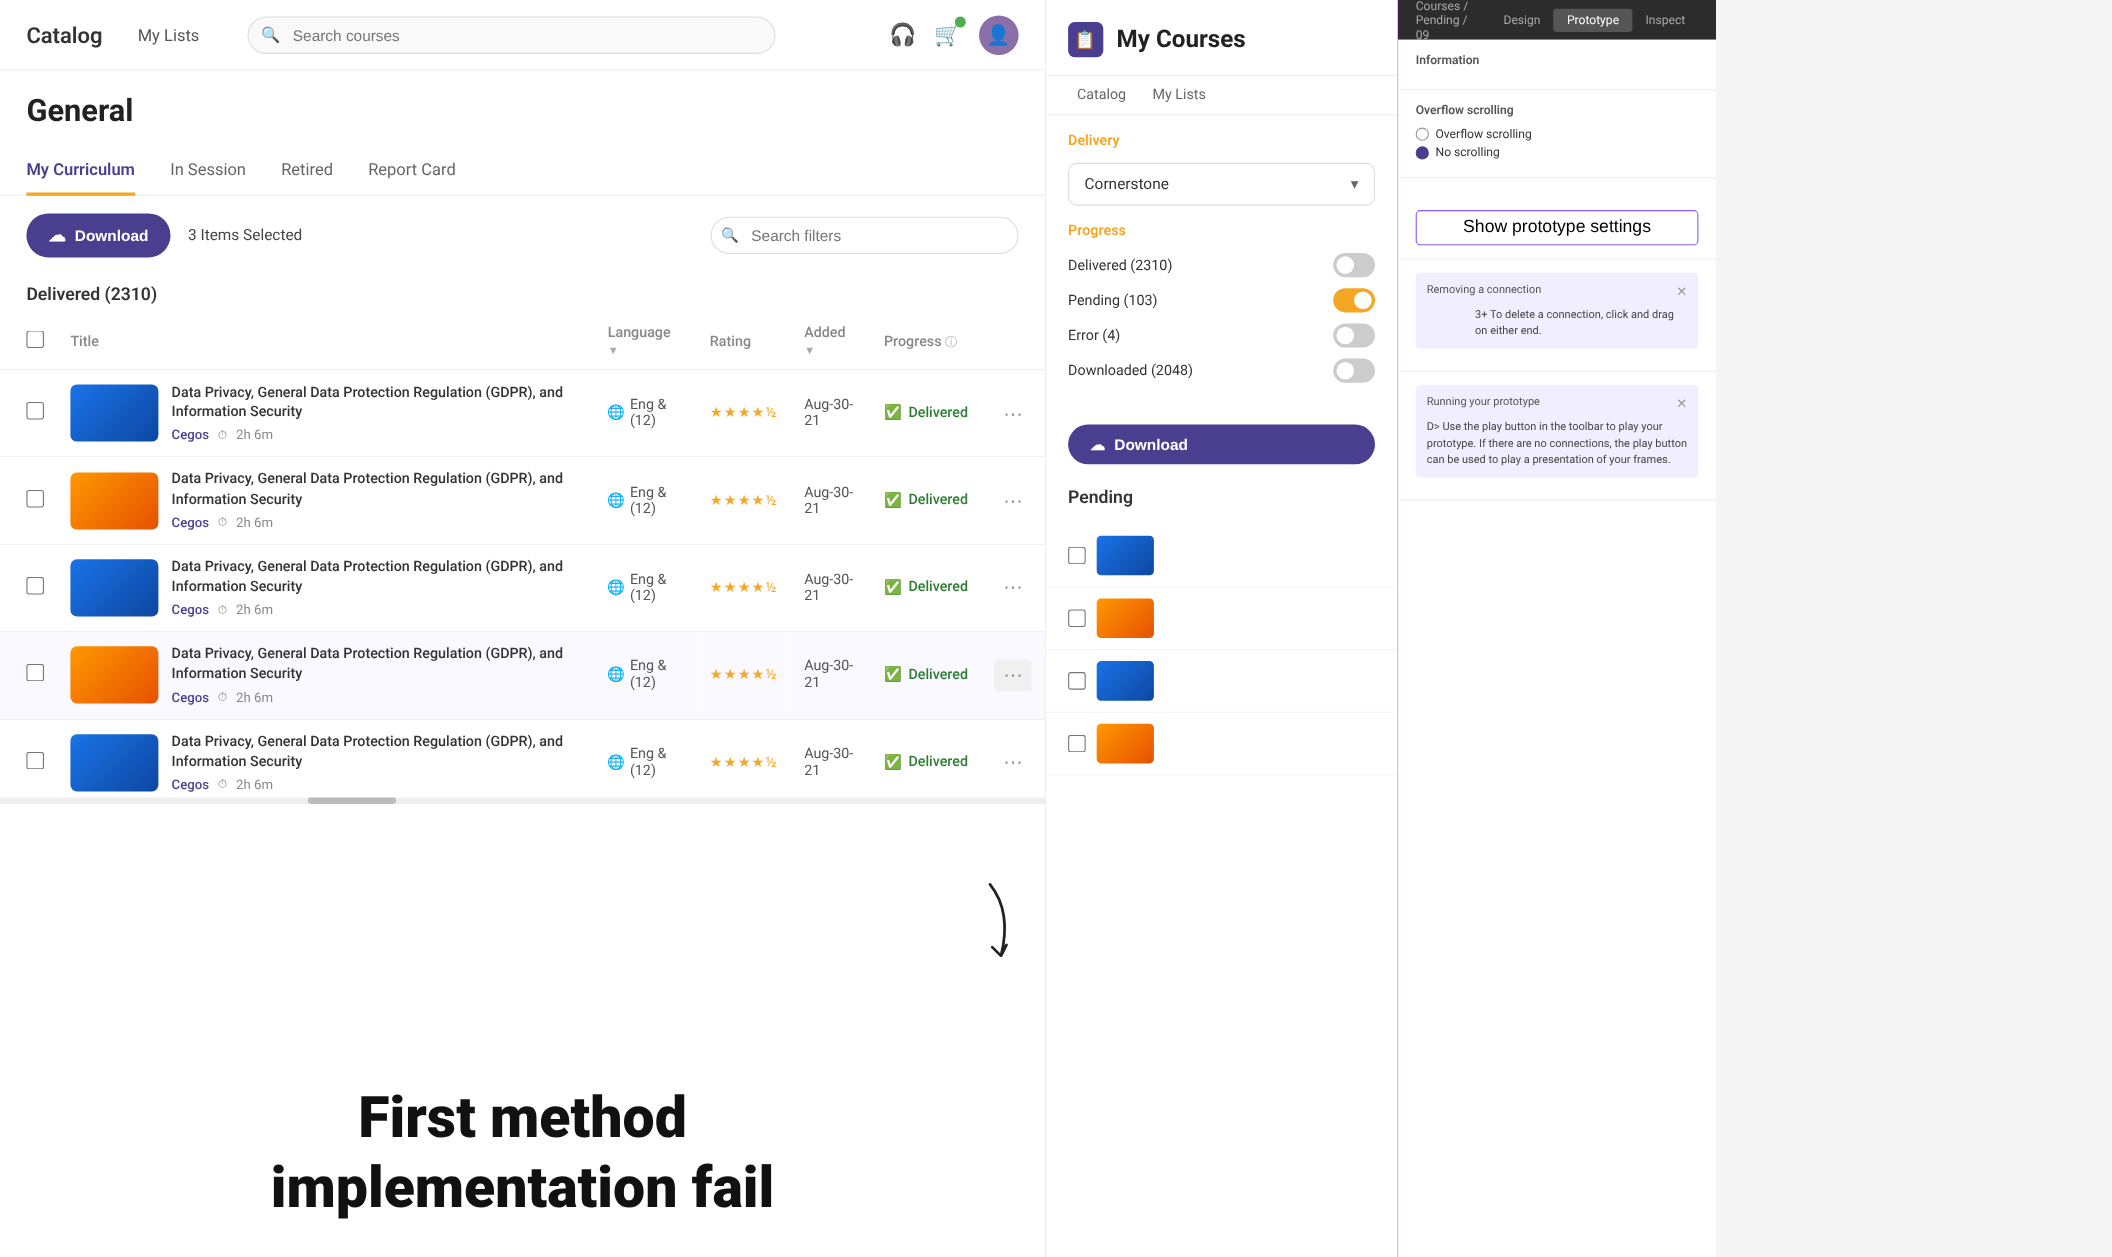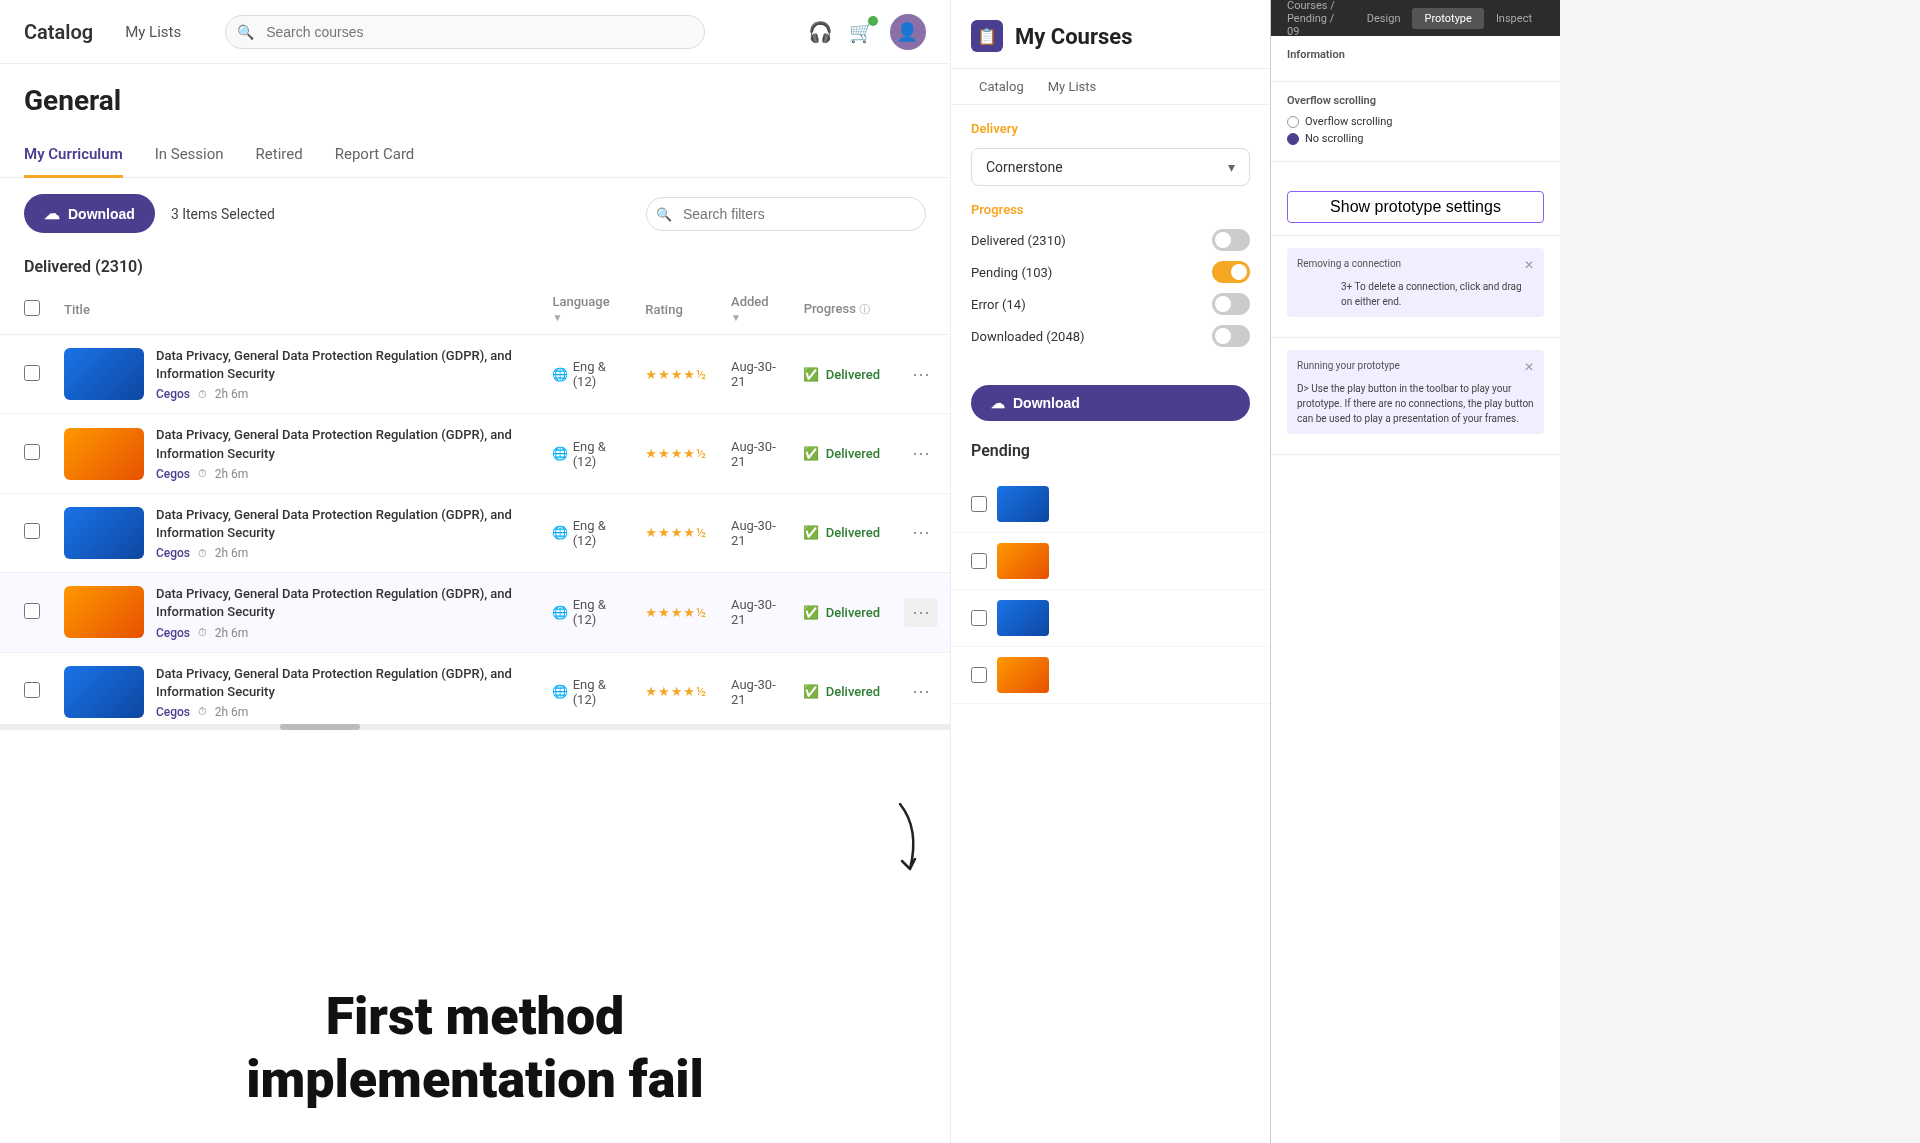--- a/index.html
+++ b/index.html
@@ -446,21 +446,21 @@
         </label>
       </div>
       <div class="progress-item">
         <span class="progress-label">Pending (103)</span>
         <label class="toggle-switch toggle-orange">
           <input type="checkbox" checked="" style="">
           <span class="toggle-slider"></span>
         </label>
       </div>
       <div class="progress-item">
-        <span class="progress-label">Error (14)</span>
+        <span class="progress-label">Error (4)</span>
         <label class="toggle-switch">
           <input type="checkbox" style="">
           <span class="toggle-slider"></span>
         </label>
       </div>
       <div class="progress-item">
         <span class="progress-label">Downloaded (2048)</span>
         <label class="toggle-switch">
           <input type="checkbox" style="">
           <span class="toggle-slider"></span>

